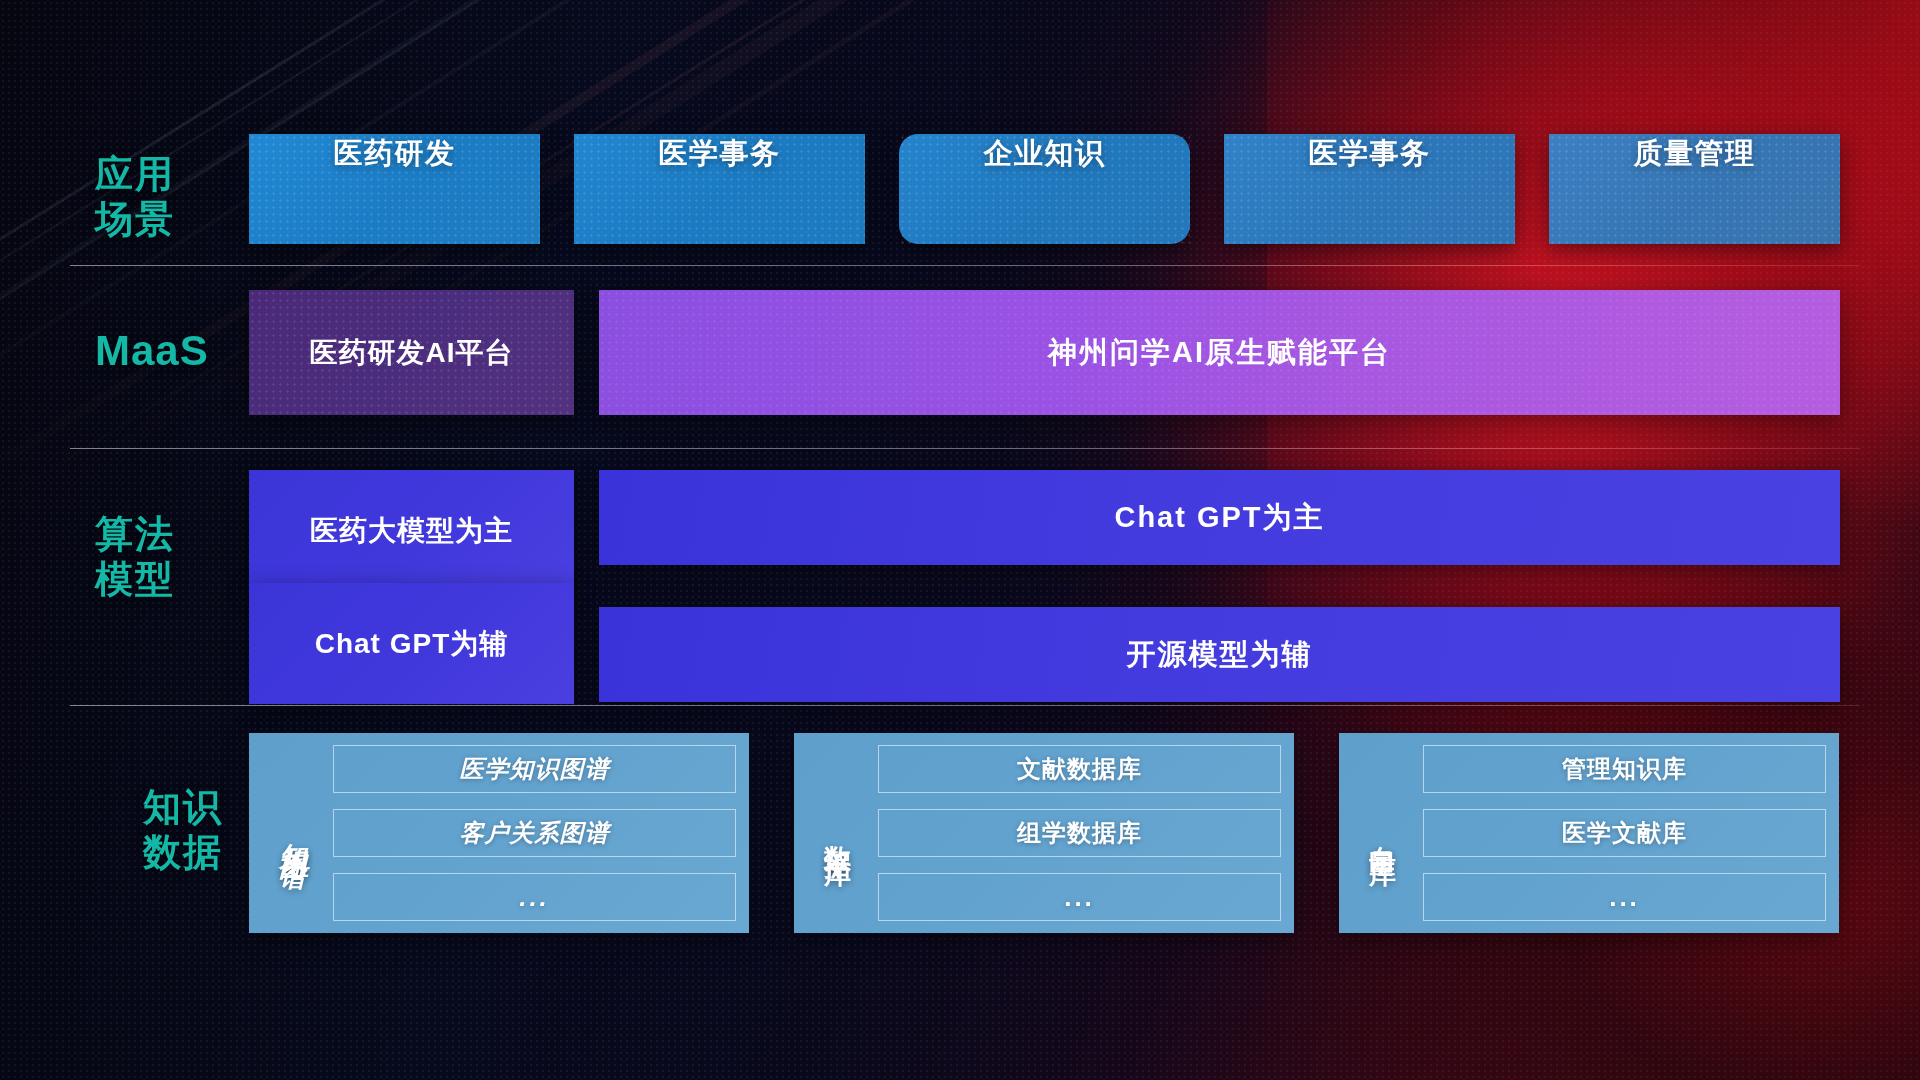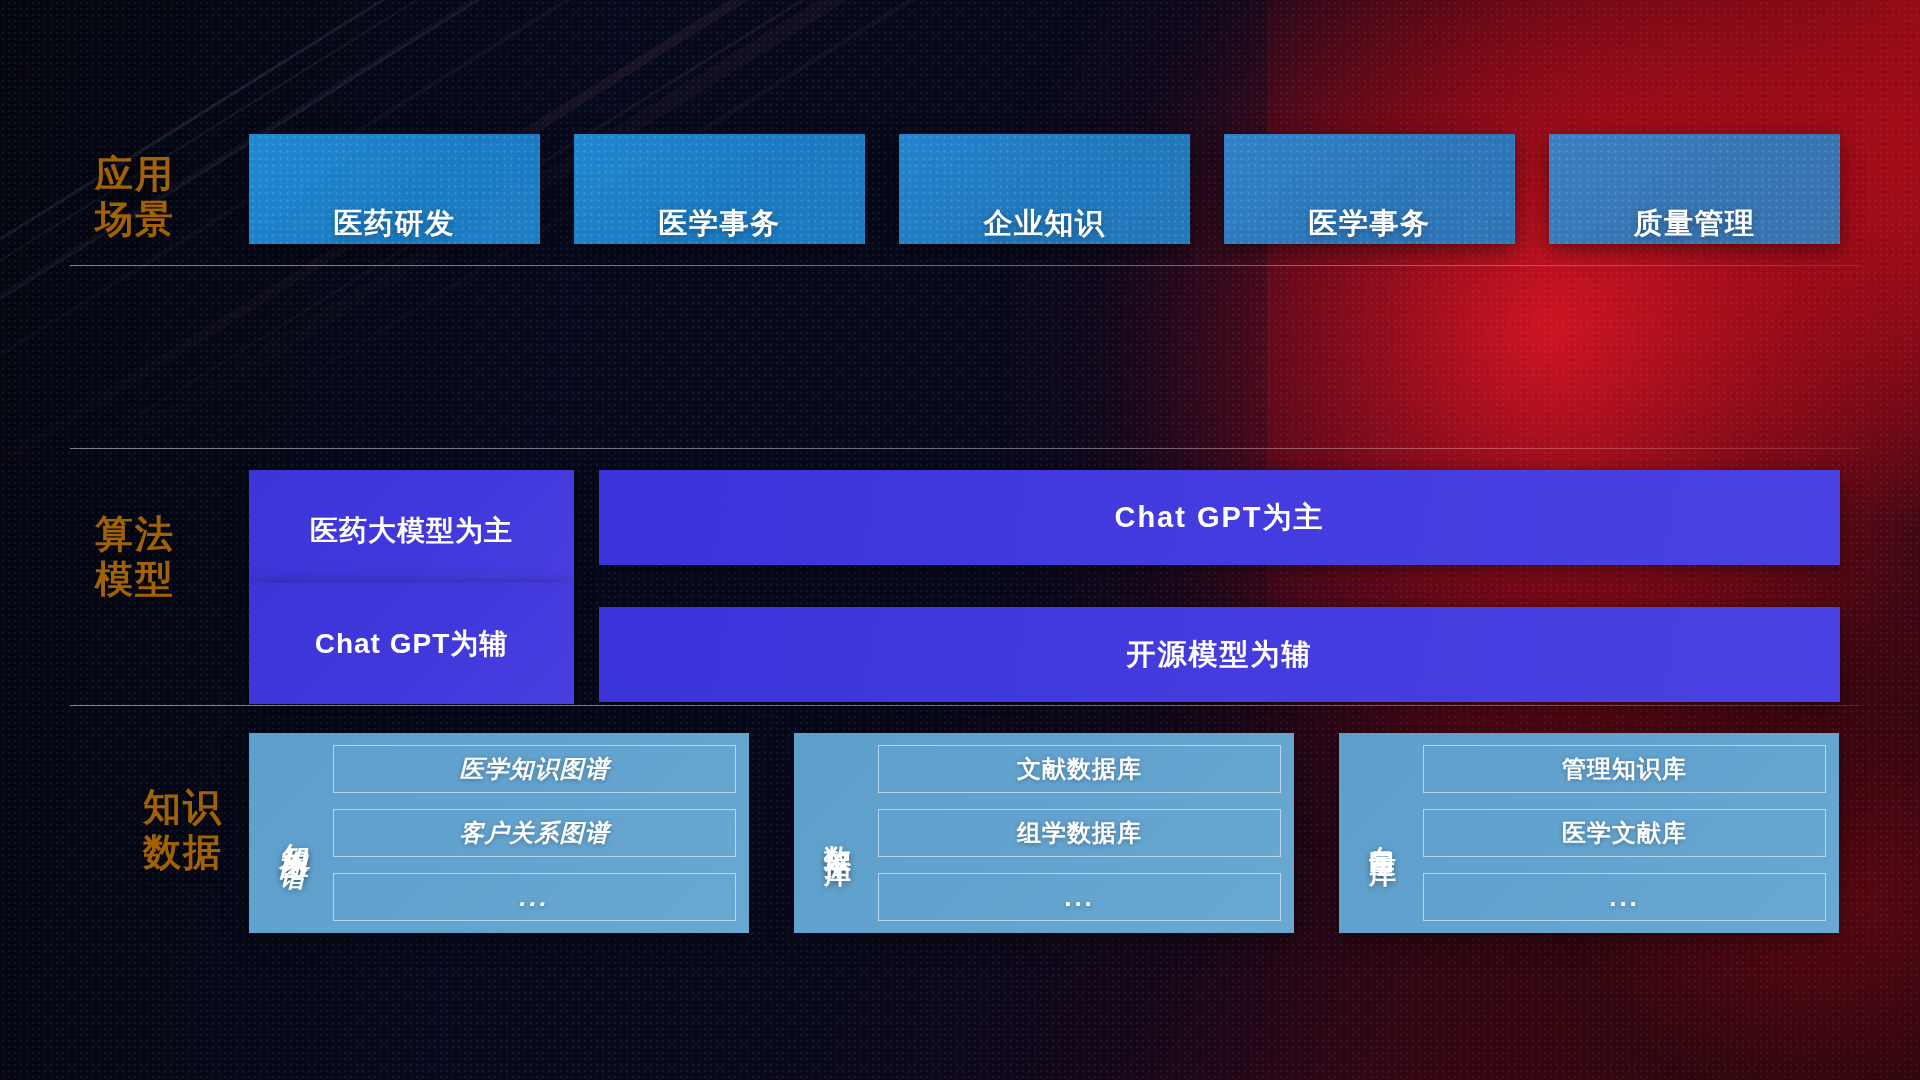--- a/index.html
+++ b/index.html
@@ -45,39 +45,39 @@
     position:absolute; inset:0;
     background:radial-gradient(130% 115% at 45% 50%, rgba(0,0,0,0) 48%, rgba(0,0,0,.55) 100%);
   }
 
   
   #content{ position:absolute; inset:0; }
 
   .row{ position:absolute; left:0; right:0; }
   .rail{
     position:absolute; left:95px; width:150px;
-    color:#a16207; font-weight:700; text-align:left;
+    color:#14b8a6; font-weight:700; text-align:left;
     letter-spacing:2px; line-height:1.18;
     text-shadow:0 2px 10px rgba(0,0,0,.65);
   }
   .rail .ln{ display:block; }
   .rail.cn{ font-size:38px; }
   .rail.en{ font-size:42px; letter-spacing:1px; }
 
   .divider{
     position:absolute; left:70px; right:60px; height:1px;
     background:linear-gradient(to right, rgba(200,205,225,.62) 0%, rgba(195,200,225,.5) 55%, rgba(235,160,160,.45) 80%, rgba(235,150,150,.18) 100%);
   }
 
   .panels{ position:absolute; left:249px; right:0; top:0; }
 
   
   .app-card{
     position:absolute; top:0; height:110px;
-    display:flex; align-items:flex-end; justify-content:center;
+    display:flex; align-items:flex-start; justify-content:center;
     color:#ffffff; font-size:29px; font-weight:700; letter-spacing:1.5px;
     box-shadow:0 6px 22px rgba(0,0,0,.45);
   }
   .app-card .dots{
     position:absolute; inset:0; opacity:.22; pointer-events:none;
     background-image:radial-gradient(rgba(255,255,255,.55) 1px, transparent 1.1px);
     background-size:7px 7px;
   }
   .app-card span.lbl{ position:relative; z-index:2; text-shadow:0 2px 8px rgba(0,0,0,.35); }
 
@@ -169,37 +169,52 @@
       </div>
       <div class="panels">
         <div class="app-card" style="left:0px;   width:291px; background:linear-gradient(140deg,#2189d4 0%,#1b7cc4 55%,#1f7dc2 100%);">
           <div class="dots"></div>
           <span class="lbl">医药研发</span>
         </div>
         <div class="app-card" style="left:325px; width:291px; background:linear-gradient(140deg,#2187d1 0%,#1b7ac1 55%,#1e7bc0 100%);">
           <div class="dots"></div>
           <span class="lbl">医学事务</span>
         </div>
-        <div class="app-card" style="left:650px; width:291px; background:linear-gradient(140deg,#2584cd 0%,#2078bd 55%,#2478bb 100%);">
+        <div class="app-card" style="left:650px; width:291px; background:linear-gradient(140deg,#2584cd 0%,#2078bd 55%,#2478bb 100%);border-radius:19px;">
           <div class="dots"></div>
           <span class="lbl">企业知识</span>
         </div>
         <div class="app-card" style="left:975px; width:291px; background:linear-gradient(140deg,#3182c9 0%,#2c76b9 55%,#3076b6 100%);">
           <div class="dots"></div>
           <span class="lbl">医学事务</span>
         </div>
         <div class="app-card" style="left:1300px; width:291px; background:linear-gradient(140deg,#3c80c3 0%,#3675b3 55%,#3a74af 100%);">
           <div class="dots"></div>
           <span class="lbl">质量管理</span>
         </div>
       </div>
     </div>
 
     <div class="divider" style="top:265px;"></div>
 
+    <div class="row" style="top:290px; height:125px;">
+      <div class="rail en" style="top:36px;">
+        <span class="ln">MaaS</span>
+      </div>
+      <div class="panels">
+        <div class="maas-left">
+          <div class="dots" style="position:absolute;inset:0;opacity:.20;background-image:radial-gradient(rgba(255,255,255,.5) 1px,transparent 1.1px);background-size:7px 7px;"></div>
+          <span style="position:relative;z-index:2;">医药研发AI平台</span>
+        </div>
+        <div class="maas-right" style="left:350px; width:1241px;">
+          <div class="dots" style="position:absolute;inset:0;opacity:.16;background-image:radial-gradient(rgba(255,255,255,.5) 1px,transparent 1.1px);background-size:7px 7px;"></div>
+          <span style="position:relative;z-index:2;">神州问学AI原生赋能平台</span>
+        </div>
+      </div>
+    </div>
 
     <div class="divider" style="top:448px;"></div>
 
     <div class="row" style="top:470px; height:205px;">
       <div class="rail cn" style="top:42px;">
         <span class="ln">算法</span>
         <span class="ln">模型</span>
       </div>
       <div class="panels">
         <div class="algo-left" style="top:0px;">

